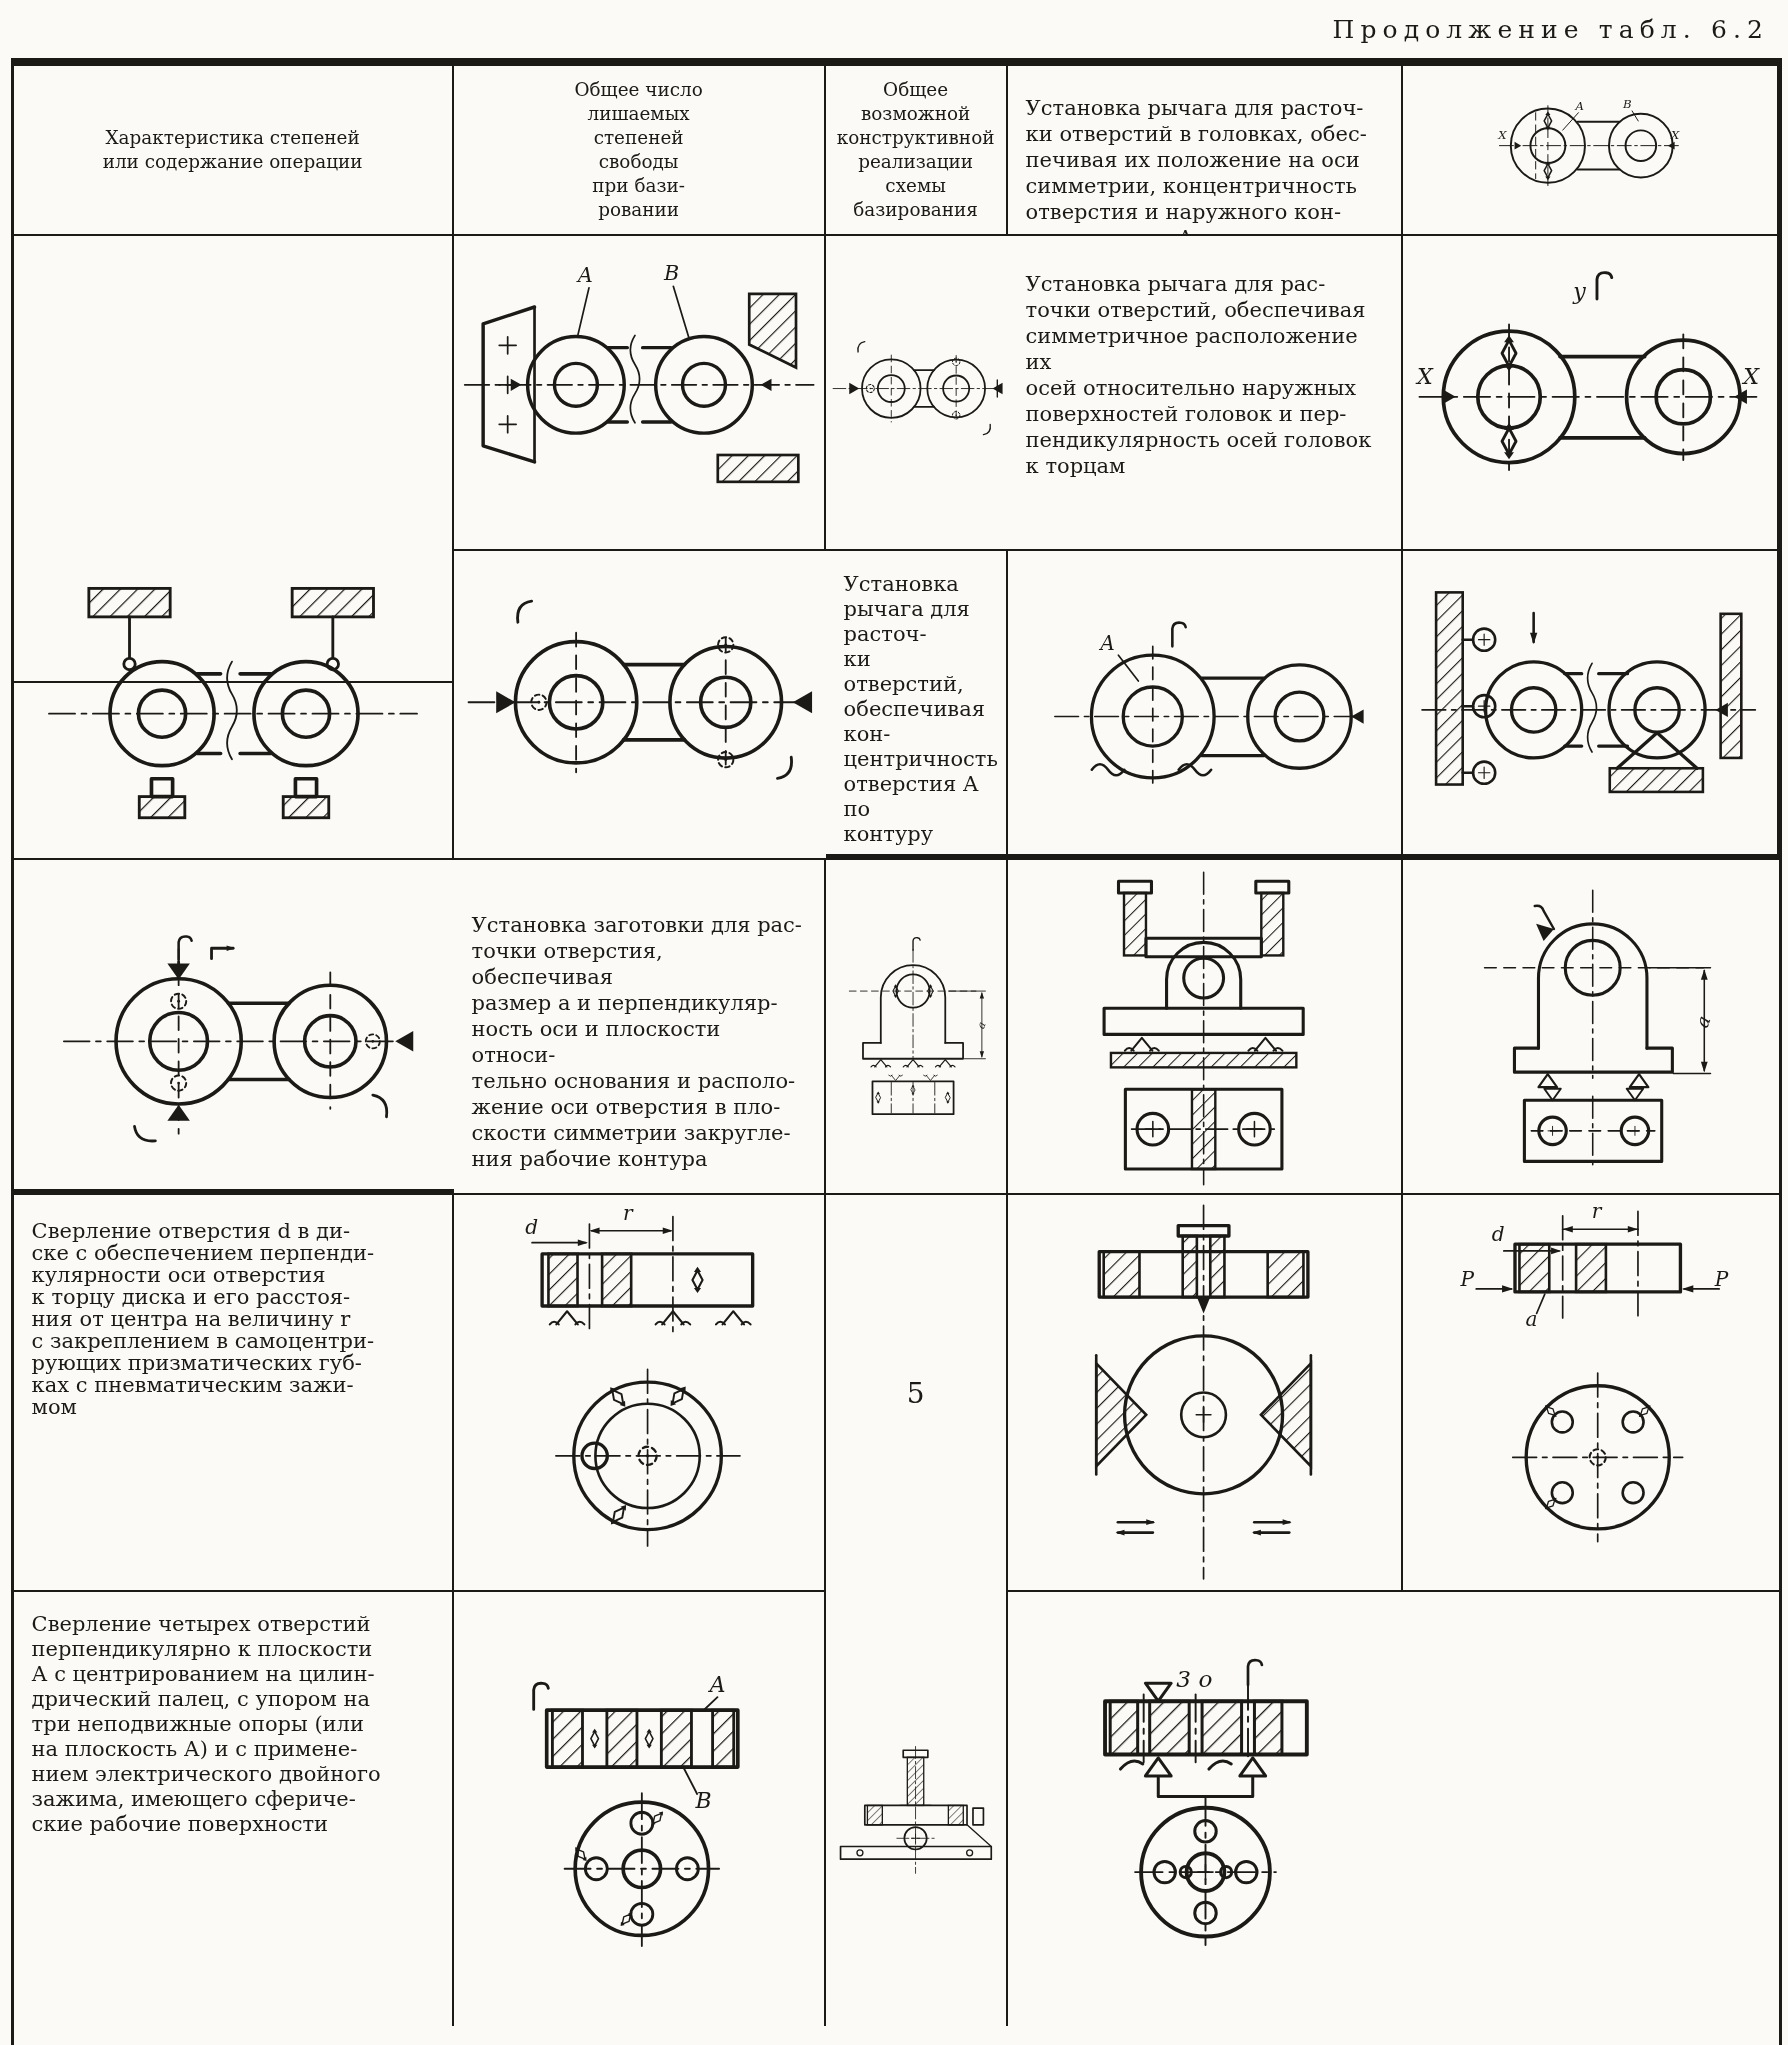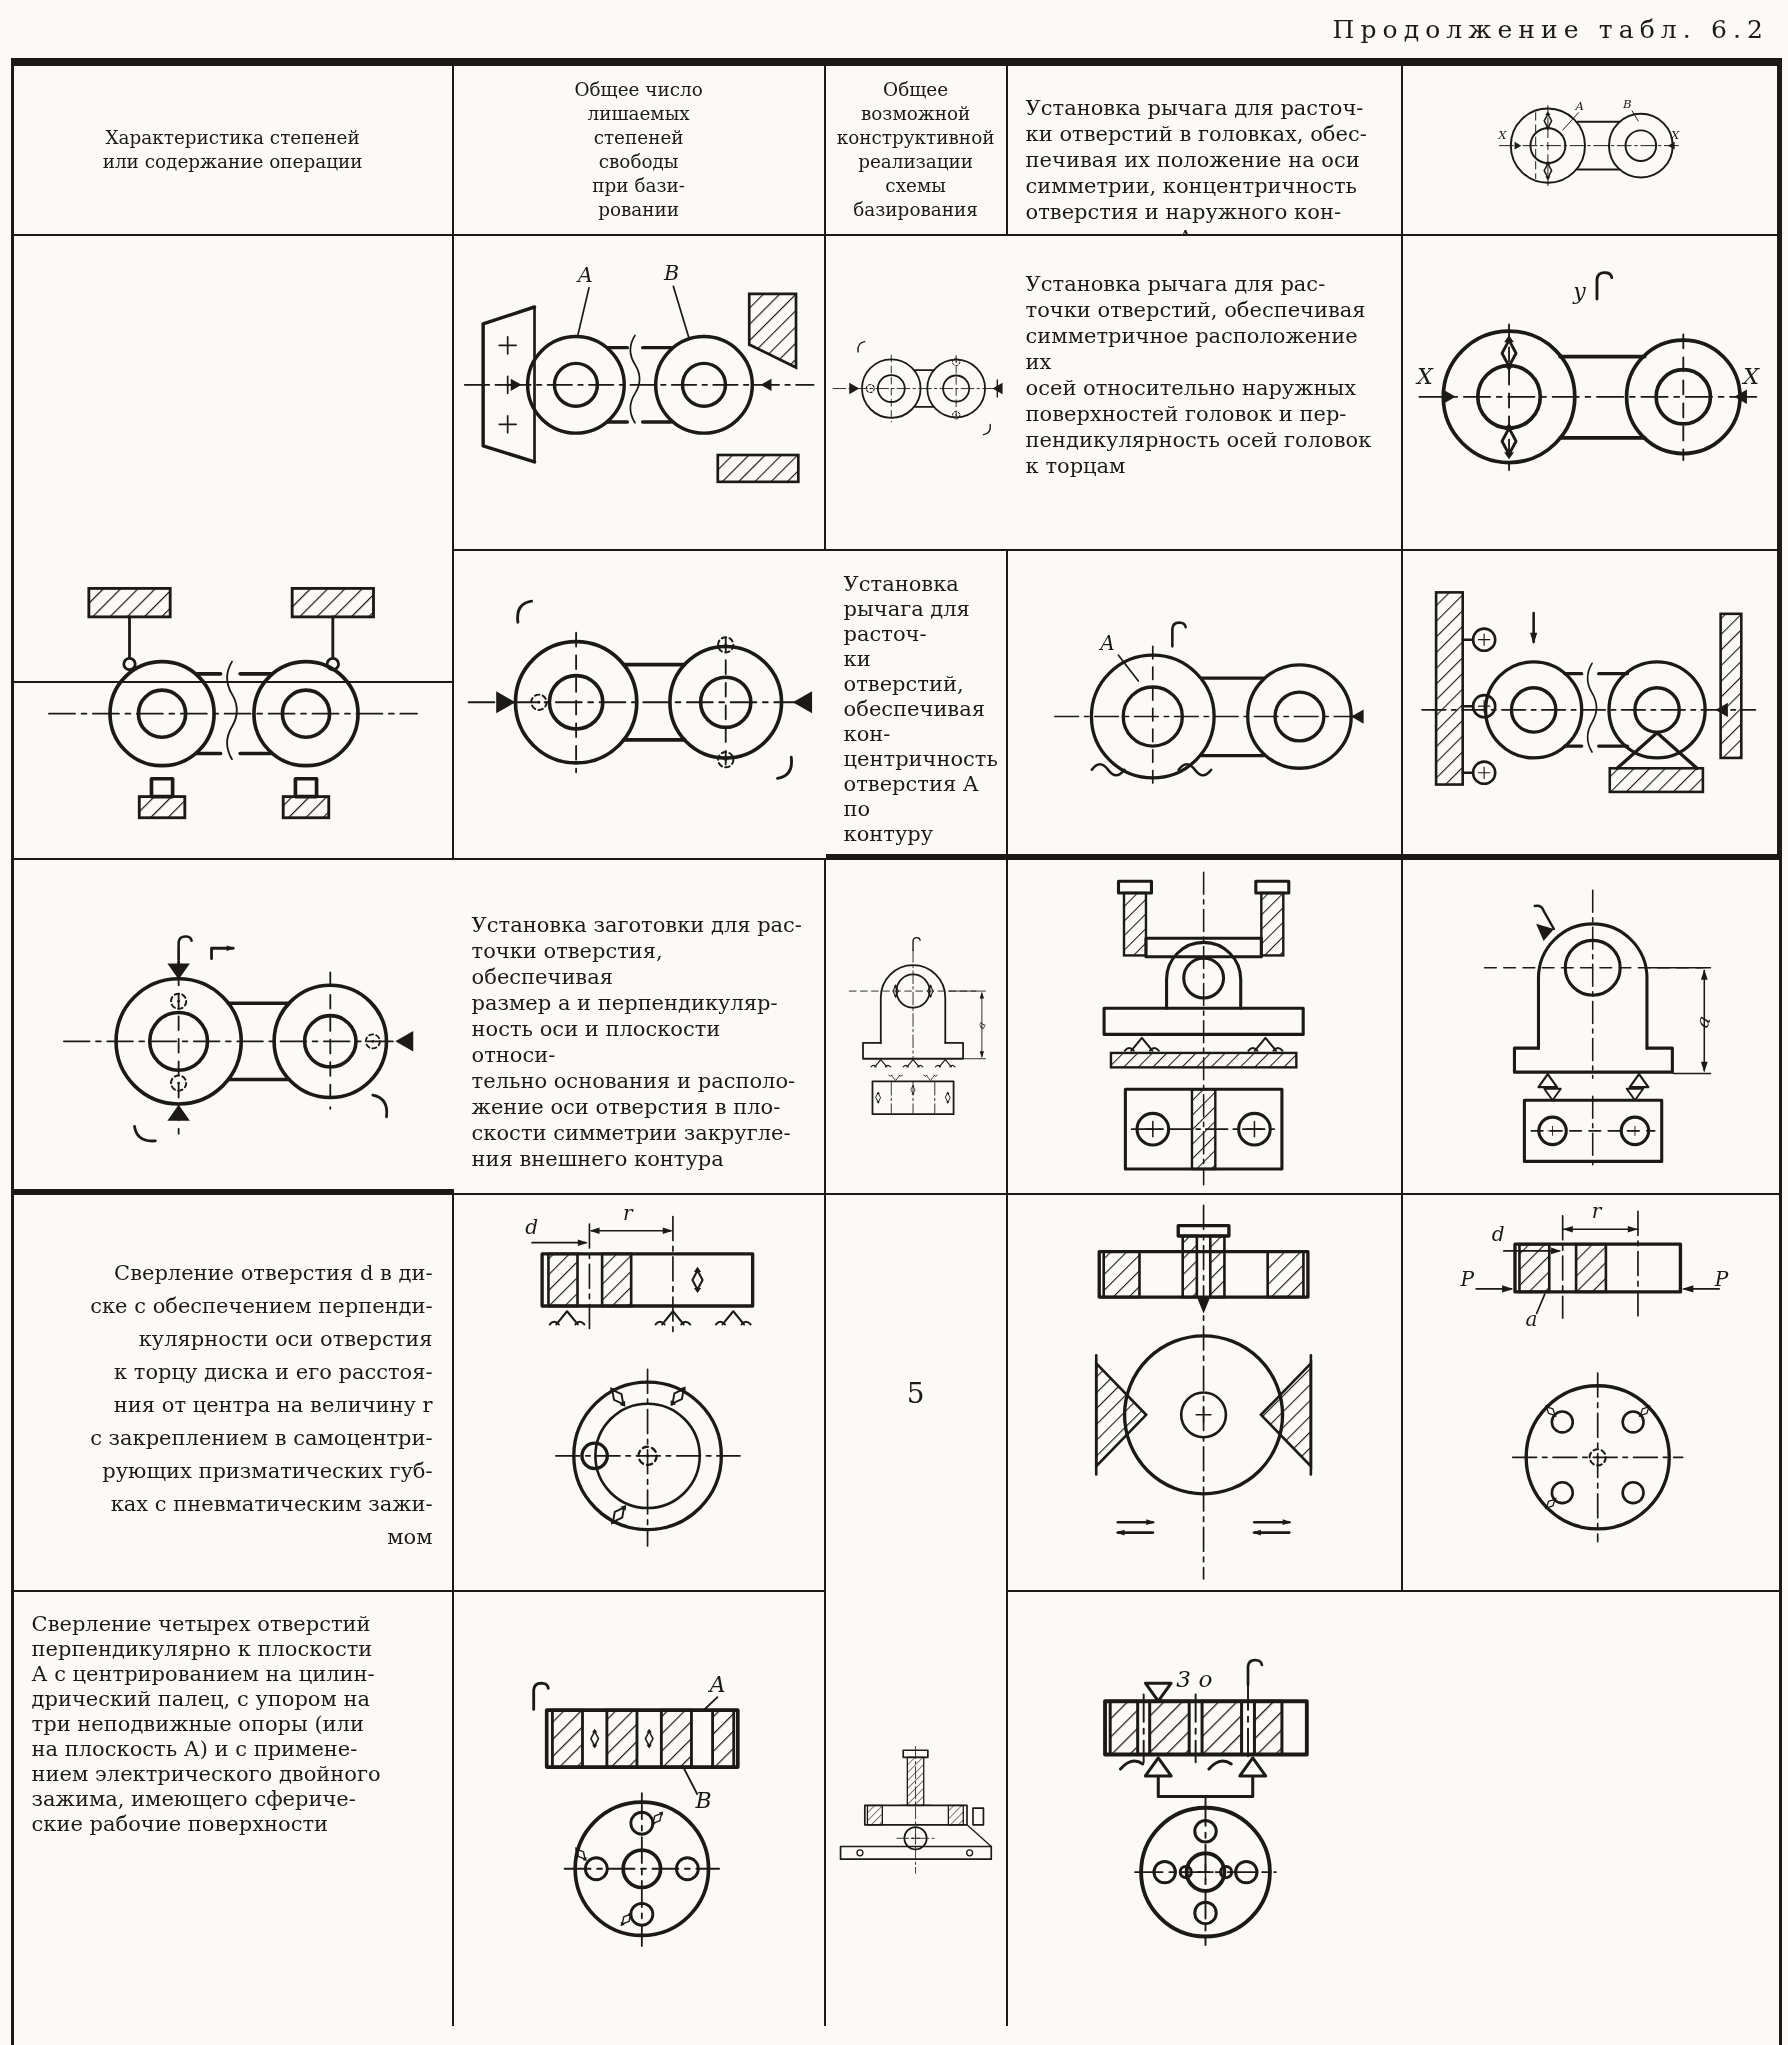--- a/index.html
+++ b/index.html
@@ -13,21 +13,21 @@
   .rnone{border-right:none;}
   .bnone{border-bottom:none;}
   .bthick{border-bottom-width:6.1px;}
   .hd{display:flex;align-items:center;justify-content:center;text-align:center;
       font-size:18.4px;line-height:24px;white-space:pre-line;padding:0 7.4px;}
   .txt{font-size:21px;line-height:26px;white-space:pre-line;padding:29px 19px 0 18px;}
   .t1{padding-top:29px;}
   .t2{padding-top:35px;}
   .t3{padding-top:21px;line-height:25px;}
   .t4{padding-top:52px;}
-  .t5{padding-top:62px;line-height:33px;text-align:right;}
+  .t5{padding-top:25px;line-height:22px;}
   .t6{padding-top:20px;line-height:25px;}
   .dof{display:flex;justify-content:center;font-size:28px;}
   .dofA{align-items:flex-start;padding-top:445px;}
   .dofB{align-items:center;}
   .fig svg{position:absolute;inset:0;width:100%;height:100%;display:block;}
   .ln{fill:none;stroke:#1c1a17;stroke-width:9;stroke-linecap:round;stroke-linejoin:round;}
   .md{stroke-width:7;}
   .tn{fill:none;stroke:#1c1a17;stroke-width:4.5;stroke-linecap:round;}
   .dsh{stroke-dasharray:34 22;}
   .dd{stroke-dasharray:64 16 12 16;}
@@ -327,21 +327,21 @@
       </svg>
     </div>
 
     <div class="c txt t4">Установка заготовки для рас-
 точки отверстия, обеспечивая
 размер a и перпендикуляр-
 ность оси и плоскости относи-
 тельно основания и располо-
 жение оси отверстия в пло-
 скости симметрии закругле-
-ния внешнего контура</div>
+ния рабочие контура</div>
     <div class="c fig">
       <svg viewBox="0 0 910 970">
         <path class="ln" d="M277,568 V338 A163,163 0 0 1 603,338 V568"></path>
         <path class="ln" d="M277,568 H187 V648 H693 V568 H603"></path>
         <circle class="ln" cx="440" cy="306" r="84"></circle>
         <line class="tn dsh" x1="118" y1="306" x2="758" y2="306"></line>
         <line class="tn dd" x1="440" y1="96" x2="440" y2="642"></line>
         <use href="#flag" transform="translate(440 42)"></use>
         <use href="#dia" transform="translate(352 306) scale(.8)"></use>
         <use href="#dia" transform="translate(528 306) scale(.8)"></use>

